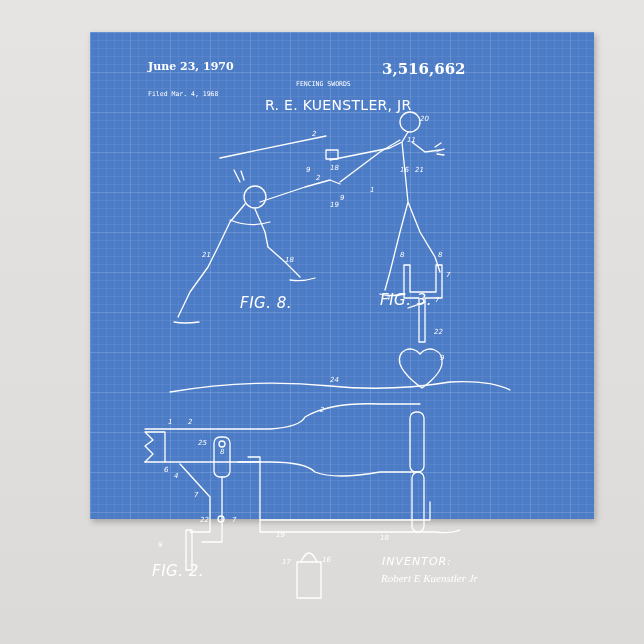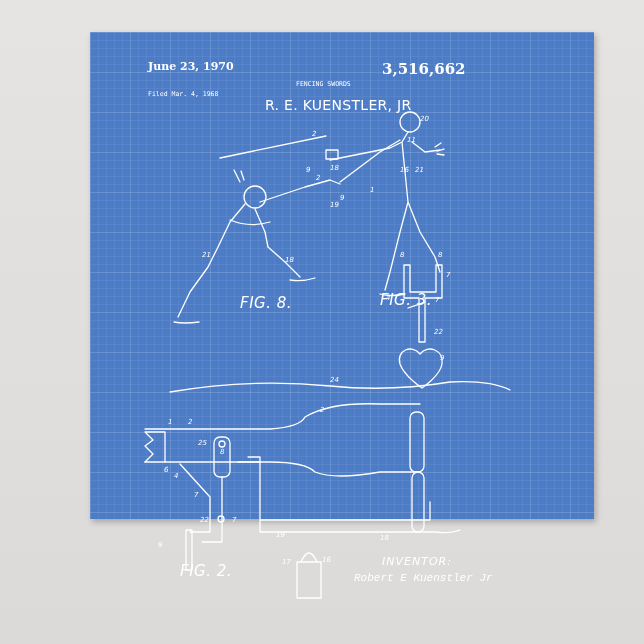--- a/index.html
+++ b/index.html
@@ -17,21 +17,21 @@
     box-shadow: 2px 3px 6px rgba(0,0,0,0.25);
     color:#fff;padding-left:40px; }
   .hdr { position:absolute; color:#fff; }
   .date { left:58px; top:28px; font-family:"DejaVu Serif", serif; font-weight:bold; font-size:11px; }
   .inventor-name { left:175px; top:30px; font-family:"DejaVu Sans", sans-serif; font-size:14px; letter-spacing:0.3px;margin-top:35px; }
   .title { left:206px; top:48px; font-family:"DejaVu Sans Mono", monospace; font-size:6.5px; }
   .patno { left:292px; top:28px; font-family:"DejaVu Serif", serif; font-weight:bold; font-size:15px; }
   .filed { left:58px; top:58px; font-family:"DejaVu Sans Mono", monospace; font-size:6.5px; }
   .fig { position:absolute; font-family:"DejaVu Sans", sans-serif; font-style:italic; font-size:15px; letter-spacing:0.5px; }
   .inv-label { position:absolute; left:292px; top:523px; font-style:italic; font-size:11px; letter-spacing:1px; font-family:"DejaVu Sans", sans-serif;}
-  .inv-sig { position:absolute; left:264px; top:540px; font-style:italic; font-size:11px; font-family:Liberation Mono, monospace; }
+  .inv-sig { position:absolute; left:291px; top:540px; font-style:italic; font-size:11px; font-family:Liberation Serif, serif; }
   svg.draw { position:absolute; left:0; top:0; width:464px; height:580px; }
   svg.draw * { stroke:#fff; fill:none; stroke-width:1.3; stroke-linecap:round; stroke-linejoin:round; }
   svg.draw text { fill:#fff; stroke:none; font-family:"DejaVu Sans", sans-serif; font-size:7px; font-style:italic; }
 </style>
 </head>
 <body>
 
 <div class="wall"></div>
 
 <div class="poster">
@@ -117,18 +117,18 @@
         <text x="68" y="515">9</text>
       <text x="230" y="380">2</text>
         <text x="186" y="505">19</text>
       <text x="290" y="508">18</text>
         <text x="192" y="532">17</text>
       <text x="232" y="530">16</text>
     </g>
   </svg>
 
   <div class="fig" style="left:150px;top:262px;">FIG. 8.</div>
-  <div class="fig" style="left:62px;top:530px;margin-left:28px;">FIG. 2.</div>
+  <div class="fig" style="left:62px;top:530px;">FIG. 2.</div>
   <div class="fig" style="left:290px;top:259px;">FIG. 3.</div>
 
   <div class="inv-label">INVENTOR:</div>
   <div class="inv-sig">Robert E Kuenstler Jr</div>
 </div>
 
 </body></html>

